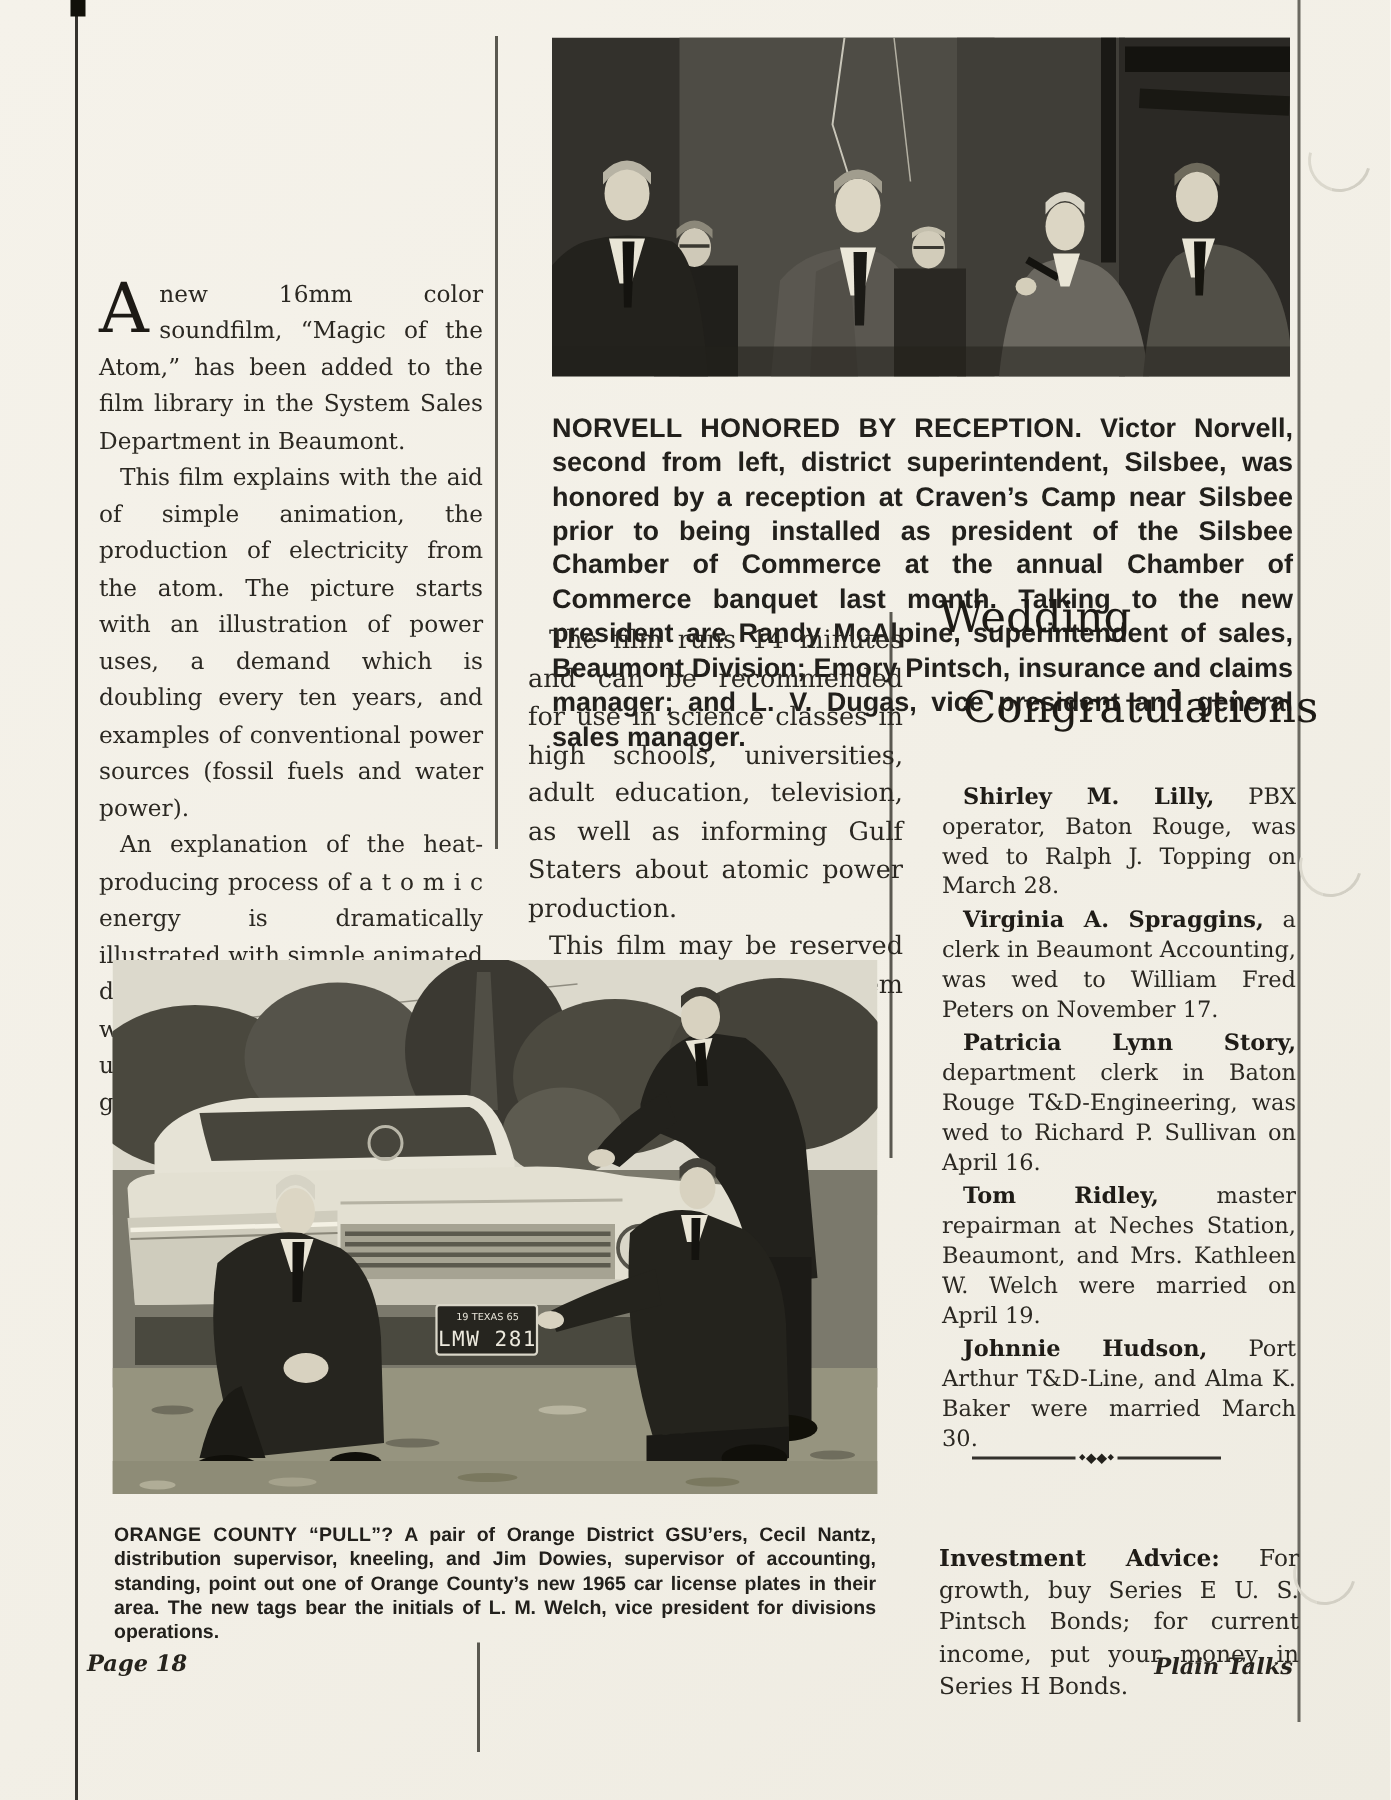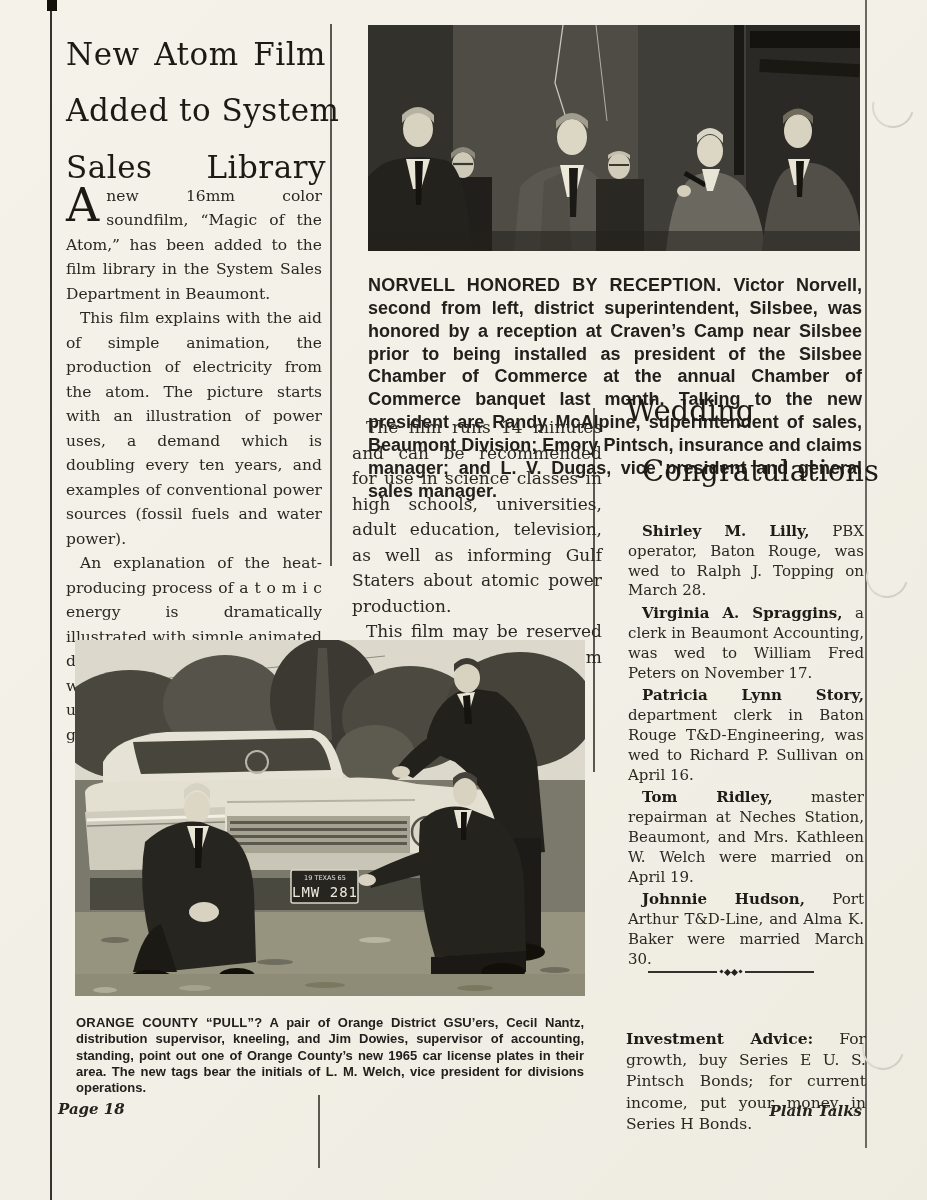--- a/index.html
+++ b/index.html
@@ -58,25 +58,20 @@
   <div class="edge-line" style="left:50px;top:0;width:2px;height:1200px;"></div>
   <div class="edge-line" style="left:47px;top:0;width:10px;height:11px;background:#111009;"></div>
   <div class="rule" style="left:865px;top:0;width:2px;height:1148px;background:#6b6961;"></div>
   <div class="rule" style="left:330px;top:24px;width:2px;height:542px;"></div>
   <div class="rule" style="left:593px;top:408px;width:2px;height:364px;"></div>
   <div class="rule" style="left:318px;top:1095px;width:2px;height:73px;"></div>
   <div class="crescent" style="left:872px;top:86px;"></div>
   <div class="crescent" style="left:866px;top:556px;"></div>
   <div class="crescent" style="left:862px;top:1028px;"></div>
 
-  <div class="headline">
-    <div class="hl-line">New Atom Film</div>
-    <div class="hl-line">Added to System</div>
-    <div class="hl-line">Sales Library</div>
-  </div>
 
   <div class="bodycol col-left">
     <p><span class="dropcap">A</span><span>new 16mm color soundfilm, “Magic of the Atom,” has been added to the film library in the System Sales Department in Beaumont.</span></p>
     <p class="indent">This film explains with the aid of simple animation, the production of electricity from the atom. The picture starts with an illustration of power uses, a demand which is doubling every ten years, and examples of conventional power sources (fossil fuels and water power).</p>
     <p class="indent">An explanation of the heat-producing process of a t o m i c energy is dramatically illustrated with simple animated diagrams showing the various ways that atomic energy is utilized in producing turbo-generator electricity.</p>
   </div>
 
   <svg class="photo" style="left:368px;top:25px;" width="492" height="226" viewBox="0 0 492 226" preserveAspectRatio="none">
     <rect width="492" height="226" fill="#33312c"></rect>
     <rect x="85" y="0" width="210" height="226" fill="#4e4c45"></rect>

